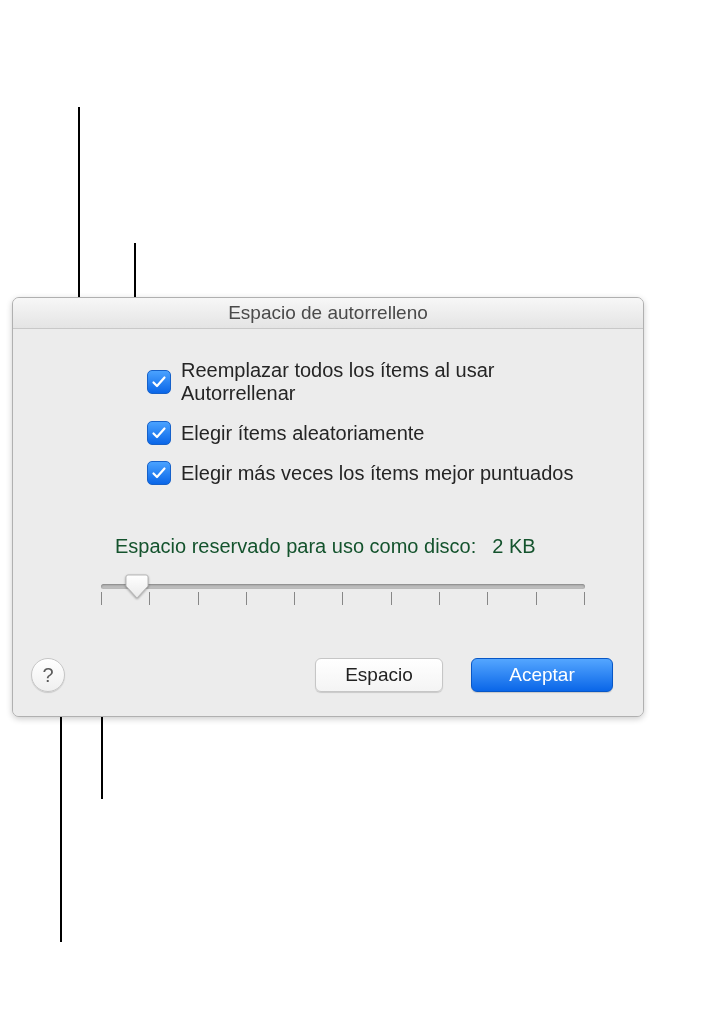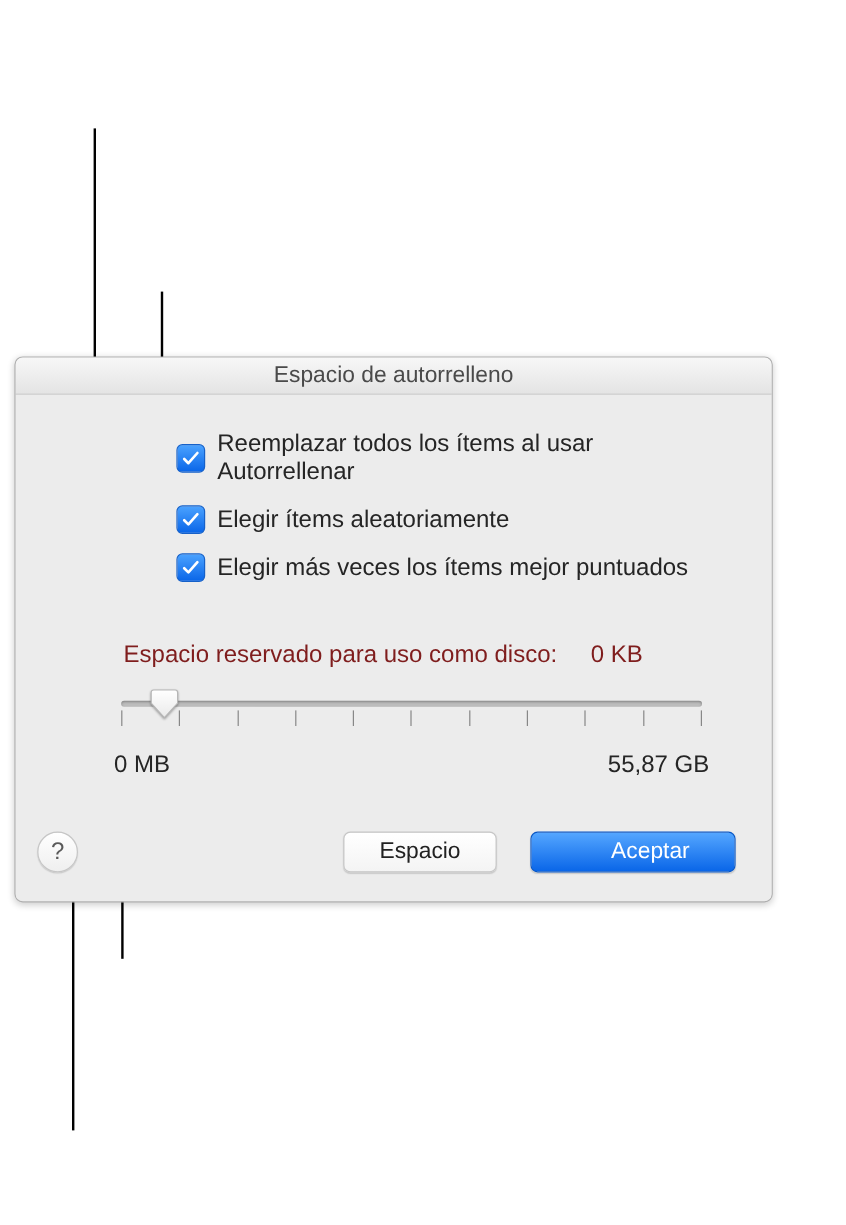--- a/index.html
+++ b/index.html
@@ -76,25 +76,25 @@
   }
 
   .slider-section {
     margin-top: 50px;
     margin-left: 40px;
     margin-right: 10px;
   }
 
   .slider-label-row {
     display: flex;
-    gap: 28px;
-    font-size: 20px;
-    color: #7f1d1d;
+    gap: 16px;
+    font-size: 20px;
+    color: #14532d;
     margin-bottom: 20px;
-    margin-left: 20px;
+    margin-left: 32px;
   }
 
   .slider-track-wrap {
     position: relative;
     height: 36px;
     margin: 0 18px;
   }
 
   .slider-track {
     position: absolute;
@@ -184,21 +184,20 @@
   .btn-default {
     background: linear-gradient(#ffffff, #f4f4f4);
     color: #222;
   }
 
   .btn-primary {
     background: linear-gradient(#54a6ff, #0a66e8);
     border: 1px solid #0857c6;
     color: #fff;
     min-width: 140px;
-    padding-left: 29px;
   }
 </style>
 </head>
 <body>
 
 <div class="callout" style="left:78px; top:107px; width:2px; height:310px;"></div>
 <div class="callout" style="left:78px; top:415px; width:37px; height:2px;"></div>
 
 <div class="callout" style="left:134px; top:243px; width:2px; height:135px;"></div>
 <div class="callout" style="left:115px; top:376px; width:20px; height:2px;"></div>
@@ -238,21 +237,21 @@
         <svg viewBox="0 0 16 16">
             <path d="M2.5 8.5 L6 12 L13.5 3.5" stroke="#fff" stroke-width="2.2" fill="none" stroke-linecap="round" stroke-linejoin="round"></path>
           </svg>
       </span>
       <span>Elegir más veces los ítems mejor puntuados</span>
     </div>
 
     <div class="slider-section">
       <div class="slider-label-row">
         <span>Espacio reservado para uso como disco:</span>
-        <span>0 KB</span>
+        <span>2 KB</span>
       </div>
       <div class="slider-track-wrap">
         <div class="slider-track"></div>
         <div class="ticks">
           <div class="tick"></div>
             <div class="tick"></div>
             <div class="tick"></div>
             <div class="tick"></div>
           <div class="tick"></div>
             <div class="tick"></div>
@@ -267,24 +266,20 @@
             <path d="M3 1 H21 Q23 1 23 3 V12 L12 24 L1 12 V3 Q1 1 3 1 Z" fill="url(#g)" stroke="#b7b7b7" stroke-width="1"></path>
             <defs>
               <linearGradient id="g" x1="0" y1="0" x2="0" y2="1">
                 <stop offset="0" stop-color="#ffffff"></stop>
                 <stop offset="1" stop-color="#eaeaea"></stop>
               </linearGradient>
             </defs>
           </svg>
         </div>
       </div>
-      <div class="slider-minmax">
-        <span>0 MB</span>
-        <span>55,87 GB</span>
-      </div>
     </div>
 
     <div class="buttons-row">
       <div class="help-btn">
         <span>?</span>
       </div>
       <div class="btn btn-default">
         <span>Espacio</span>
       </div>
       <div class="btn btn-primary">

